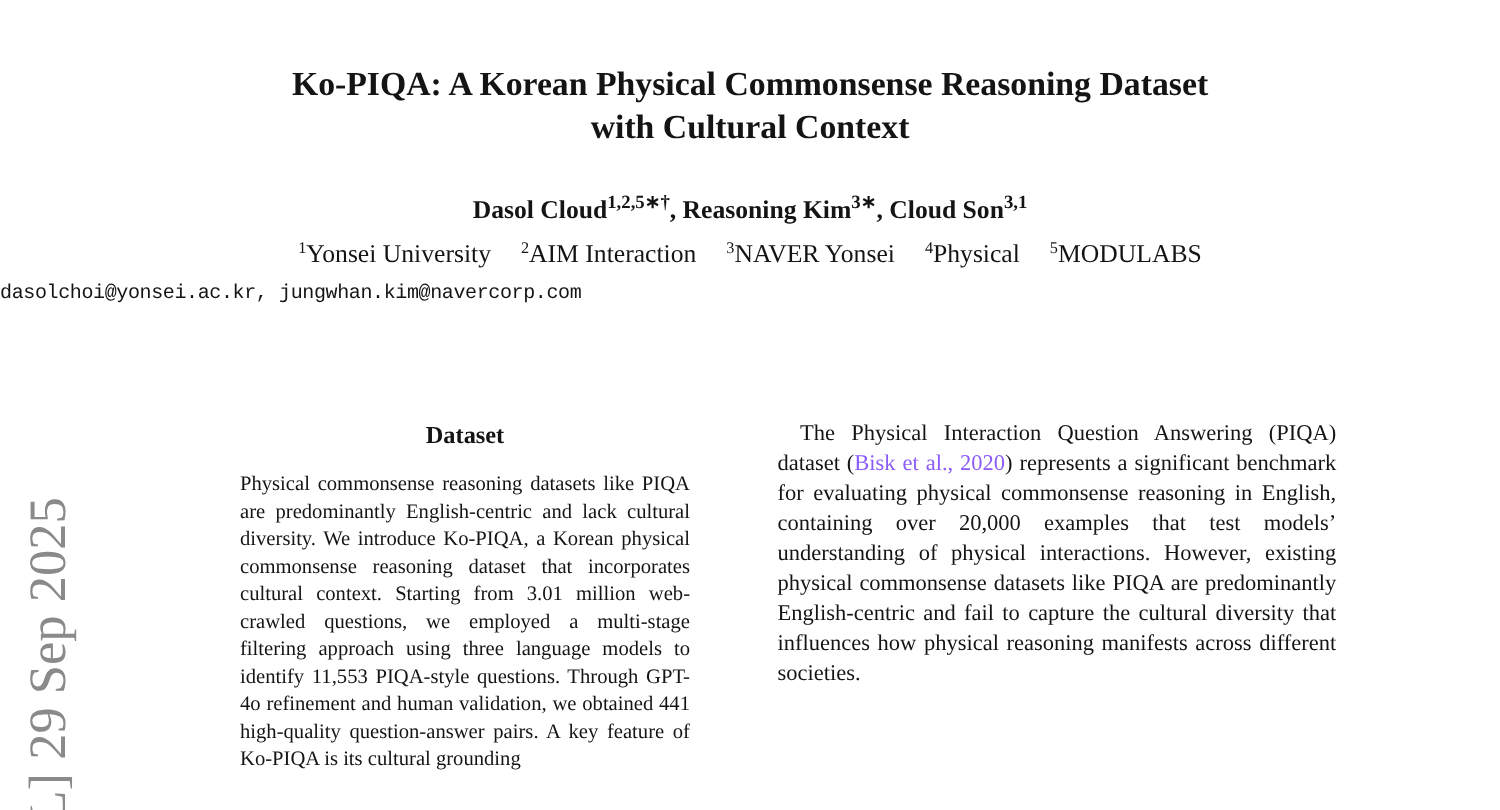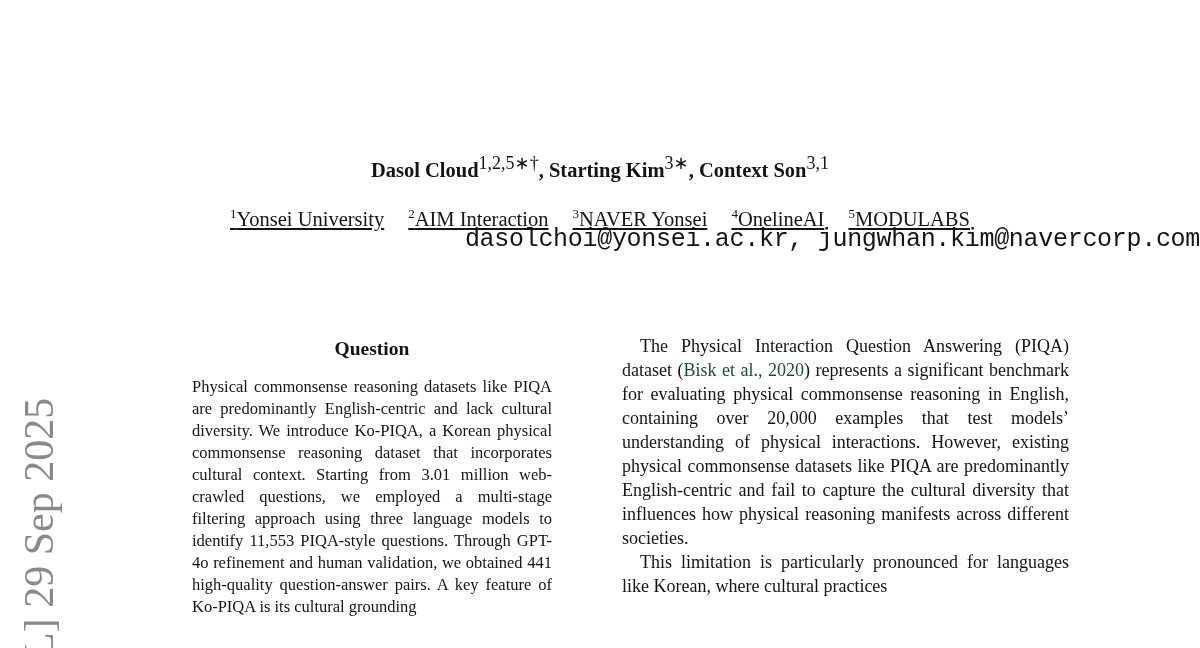--- a/index.html
+++ b/index.html
@@ -34,35 +34,35 @@
     line-height: 34px;
     margin: 0;
   }
   .authors {
     position: absolute;
     top: 152px; left: 0; right: 0;
     text-align: center;
     font-size: 20.5px;
     font-weight: 700;
   }
-  .authors sup { font-size: 18px; font-weight: 400; }
+  .authors sup { font-size: 15px; font-weight: 700; }
   .affils {
     position: absolute;
     top: 190px; left: 0; right: 0;
     text-align: center;
     font-size: 20.5px;
   }
-  .affil { display: inline-block; margin: 16px 12px; text-decoration: underline; }
+  .affil { display: inline-block; margin: 0 12px; }
   .affil sup { font-size: 13px; }
   .emails {
     position: absolute;
-    top: 225px; left: 17px; right: 0;
-    text-align: right;
+    top: 225px; left: 0; right: 0;
+    text-align: left;
     font-family: "Liberation Mono", monospace;
-    font-size: 25px;
+    font-size: 16px;
     letter-spacing: -0.3px;
   }
   .col-left {
     position: absolute;
     left: 176px;
     width: 392px;
     top: 338px;
   }
   .abstract-heading {
     text-align: center;
@@ -82,43 +82,46 @@
     width: 447px;
     top: 334px;
   }
   .intro-p {
     margin: 0;
     font-size: 18px;
     line-height: 24px;
     text-align: justify;
     text-indent: 18px;
   }
-  .cite { color: #14532d; cursor: pointer; }
+  .cite { color: #8b5cf6; cursor: pointer; }
 </style>
 </head>
 <body>
 
 <div class="page">
 
   <div class="watermark">L]  29 Sep 2025</div>
 
+  <h1 class="title">
+    <span style="display:block">Ko-PIQA: A Korean Physical Commonsense Reasoning Dataset</span>
+    <span style="display:block">with Cultural Context</span>
+  </h1>
 
   <div class="authors">
-    <span><span>Dasol Cloud</span><sup>1,2,5∗†</sup><span>, </span></span><span><span>Starting Kim</span><sup>3∗</sup><span>, </span></span><span><span>Context Son</span><sup>3,1</sup></span>
+    <span><span>Dasol Cloud</span><sup>1,2,5∗†</sup><span>, </span></span><span><span>Reasoning Kim</span><sup>3∗</sup><span>, </span></span><span><span>Cloud Son</span><sup>3,1</sup></span>
   </div>
 
   <div class="affils">
-    <span class="affil"><sup>1</sup><span>Yonsei University</span></span><span class="affil"><sup>2</sup><span>AIM Interaction</span></span><span class="affil"><sup>3</sup><span>NAVER Yonsei</span></span><span class="affil"><sup>4</sup><span>OnelineAI</span></span><span class="affil"><sup>5</sup><span>MODULABS</span></span>
+    <span class="affil"><sup>1</sup><span>Yonsei University</span></span><span class="affil"><sup>2</sup><span>AIM Interaction</span></span><span class="affil"><sup>3</sup><span>NAVER Yonsei</span></span><span class="affil"><sup>4</sup><span>Physical</span></span><span class="affil"><sup>5</sup><span>MODULABS</span></span>
   </div>
 
   <div class="emails">dasolchoi@yonsei.ac.kr, jungwhan.kim@navercorp.com</div>
 
   <section class="col-left">
-    <h2 class="abstract-heading">Question</h2>
+    <h2 class="abstract-heading">Dataset</h2>
     <p class="abstract-body">Physical commonsense reasoning datasets like PIQA are predominantly English-centric and lack cultural diversity. We introduce Ko-PIQA, a Korean physical commonsense reasoning dataset that incorporates cultural context. Starting from 3.01 million web-crawled questions, we employed a multi-stage filtering approach using three language models to identify 11,553 PIQA-style questions. Through GPT-4o refinement and human validation, we obtained 441 high-quality question-answer pairs. A key feature of Ko-PIQA is its cultural grounding</p>
   </section>
 
   <section class="col-right">
     <p class="intro-p"><span>The Physical Interaction Question Answering (PIQA) dataset (</span><span class="cite">Bisk et al., 2020</span><span>) represents a significant benchmark for evaluating physical commonsense reasoning in English, containing over 20,000 examples that test models’ understanding of physical interactions. However, existing physical commonsense datasets like PIQA are predominantly English-centric and fail to capture the cultural diversity that influences how physical reasoning manifests across different societies.</span></p>
-    <p class="intro-p">This limitation is particularly pronounced for languages like Korean, where cultural practices</p>
   </section>
 
 </div>
 
 </body></html>

